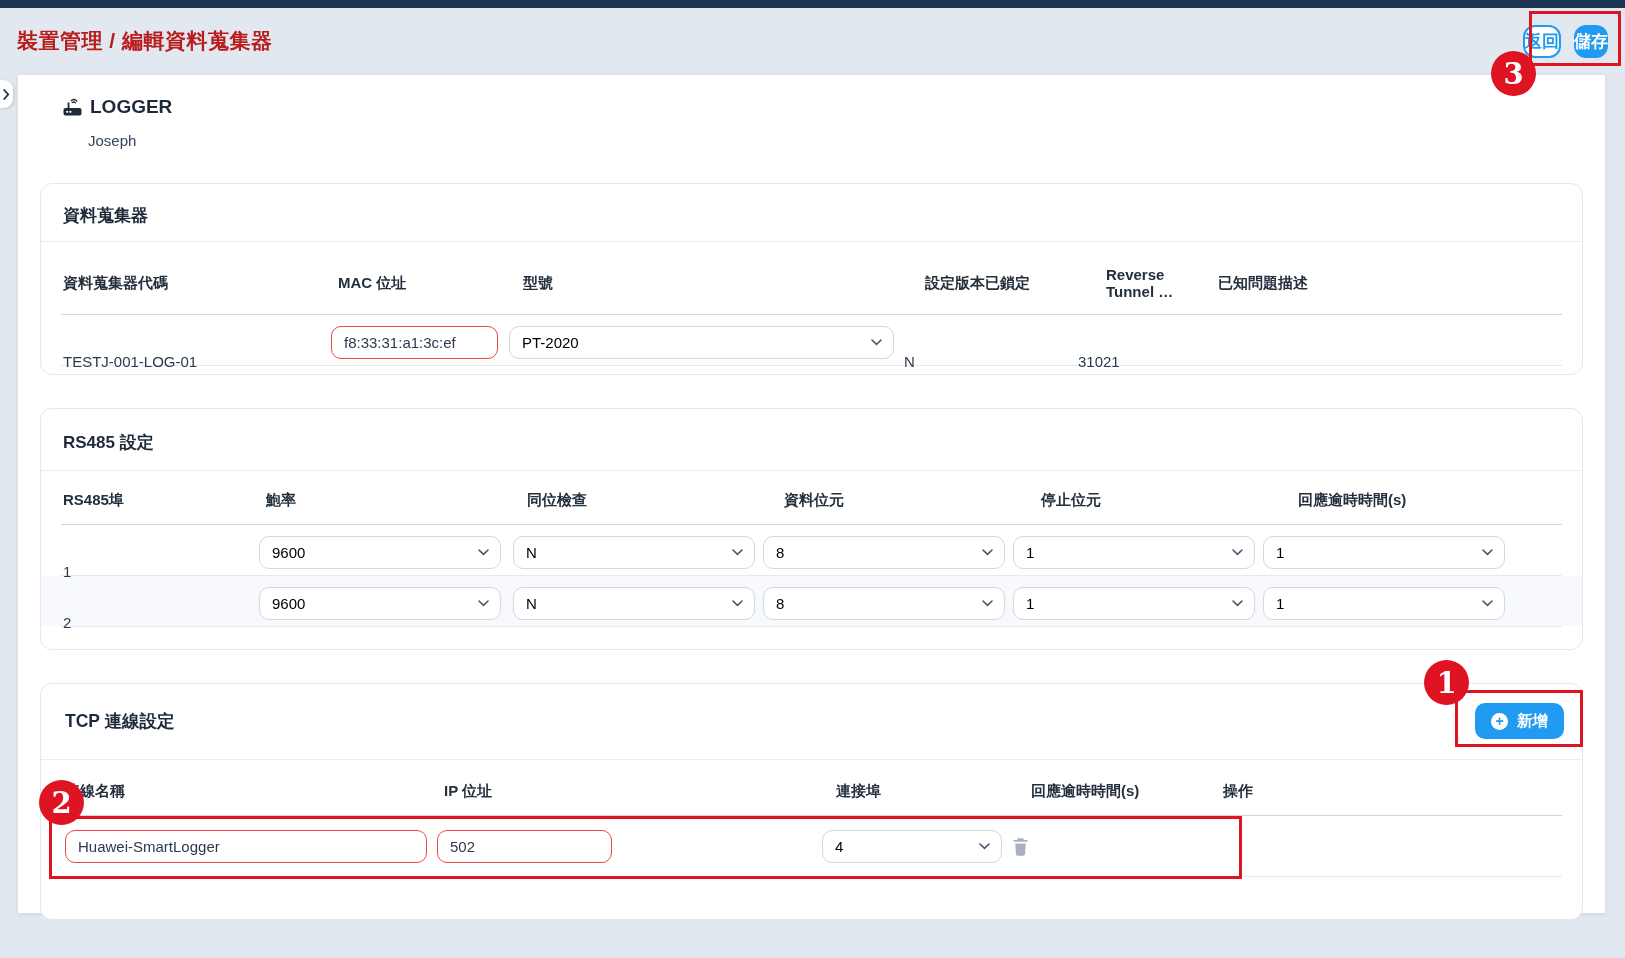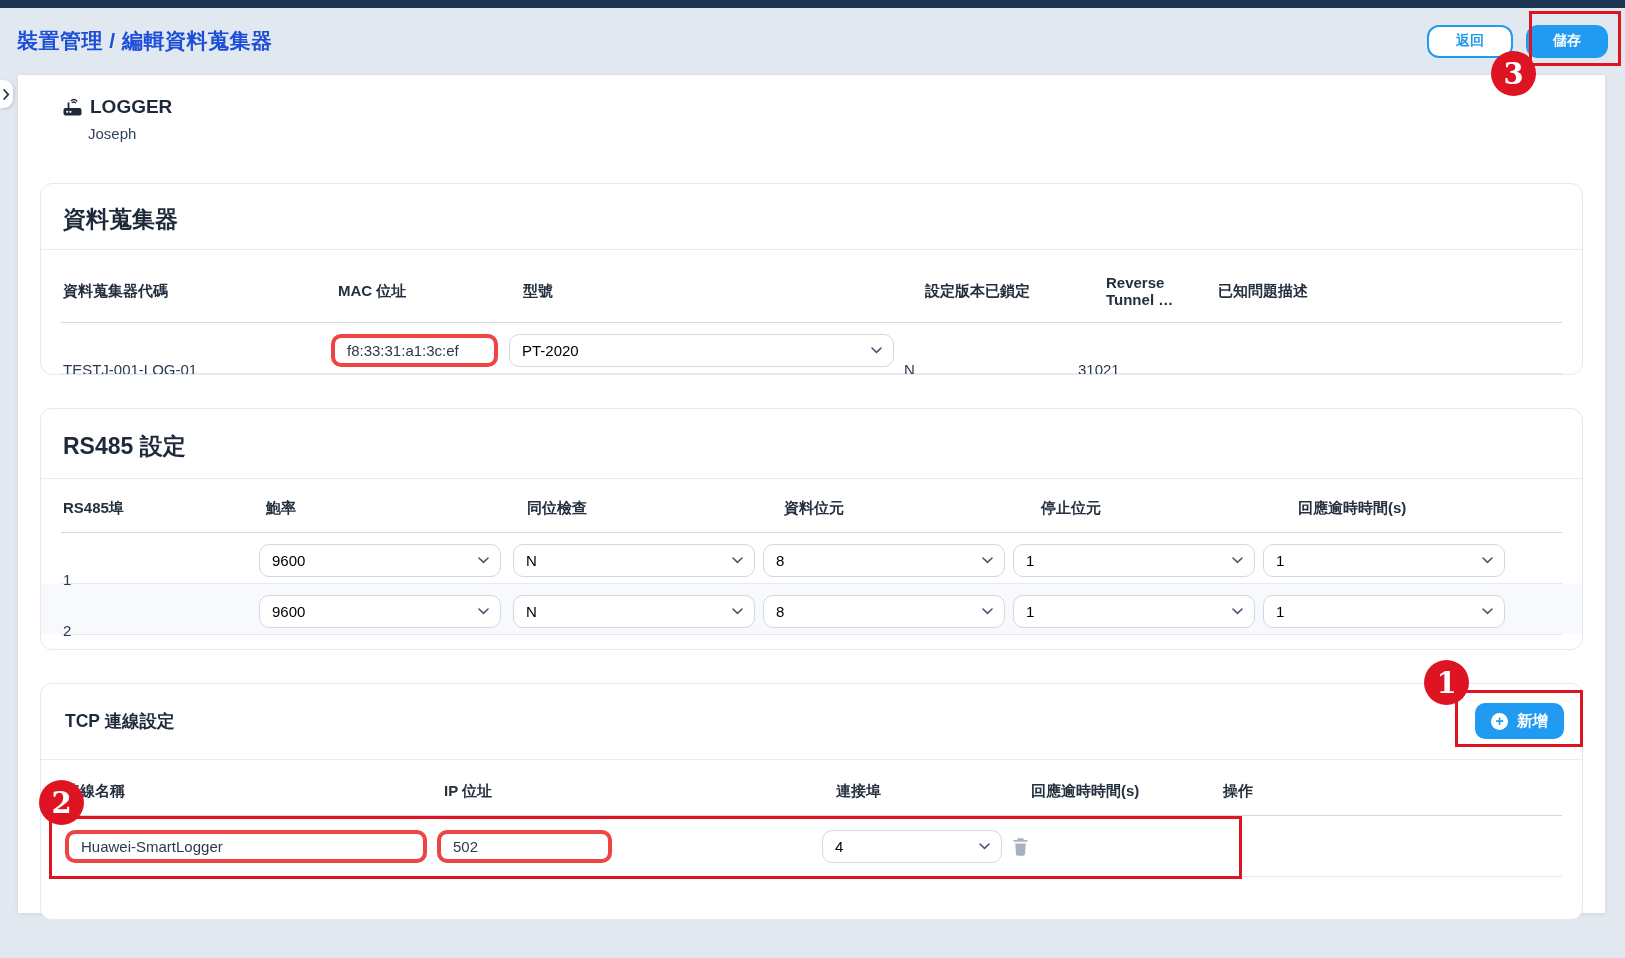--- a/index.html
+++ b/index.html
@@ -9,70 +9,70 @@
     font-family:"Liberation Sans","DejaVu Sans",sans-serif;
     color:#2b3a4d;
   }
   
   .topbar{position:absolute;left:0;top:0;right:0;height:8px;background:#1c3553;}
 
   
   .page-header{position:absolute;left:0;right:0;top:8px;height:66px;
     display:flex;align-items:center;justify-content:space-between;
     padding:0 17px;box-sizing:border-box;}
-  .page-title{font-size:21px;font-weight:bold;color:#1d4ed8;letter-spacing:.5px;}
+  .page-title{font-size:21px;font-weight:bold;color:#b91c1c;letter-spacing:.5px;}
   .hdr-actions{display:flex;gap:13px;}
-  .btn{height:33px;border-radius:12px;font-size:14px;font-weight:bold;
-    padding:0 27px;display:flex;align-items:center;justify-content:center;cursor:pointer;
+  .btn{height:33px;border-radius:12px;font-size:17px;font-weight:bold;
+    padding:0 0;display:flex;align-items:center;justify-content:center;cursor:pointer;
     font-family:Liberation Sans, sans-serif;box-sizing:border-box;}
   .btn-outline{background:#ffffff;border:2px solid #219bf2;color:#219bf2;}
   .btn-solid{background:#219bf2;border:none;color:#ffffff;}
 
   
   .outer-card{position:absolute;left:18px;top:75px;width:1587px;height:838px;
     background:#ffffff;border-radius:0;box-shadow:0 1px 4px rgba(30,41,59,.10);}
 
   
   .collapse-tab{position:absolute;left:0;top:80px;width:13px;height:28px;background:#fff;
     border-radius:0 9px 9px 0;box-shadow:1px 1px 3px rgba(30,41,59,.18);
     display:flex;align-items:center;justify-content:center;cursor:pointer;}
 
   
   .device-head{position:absolute;left:44px;top:21px;}
   .device-title{display:flex;align-items:center;gap:7px;font-size:19px;font-weight:bold;color:#1e2a3a;}
-  .device-owner{margin:7px 0 0 26px;font-size:15px;color:#33445c;}
+  .device-owner{margin:14px 0 0 26px;font-size:15px;color:#33445c;}
 
   
   .card{position:absolute;left:22px;width:1543px;background:#fff;
     border:1px solid #e4e9f0;border-radius:12px;box-sizing:border-box;overflow:hidden;}
   .card1{top:108px;height:192px;}
   .card2{top:333px;height:242px;}
   .card3{top:608px;height:237px;}
-  .card-title{padding:20px 22px 14px;font-size:23px;font-weight:bold;color:#1e2a3a;}
+  .card-title{padding:20px 22px 14px;font-size:17px;font-weight:bold;color:#1e2a3a;}
   .card2 .card-title{padding-top:22px;padding-bottom:16px;}
   .title-divider{height:1px;background:#e9edf3;}
   .divider-strong{height:1px;background:#cfd7e2;margin:0 20px;}
   .divider-light{height:1px;background:#e5eaf1;margin:0 20px;}
 
   .thead,.trow{display:grid;align-items:center;padding:0 22px;box-sizing:border-box;}
   .thead{font-size:15px;font-weight:bold;color:#25303e;gap:7px;}
   .g1{grid-template-columns:268px 178px 395px 174px 105px 1fr;}
   .g2{grid-template-columns:196px 254px 250px 250px 250px 1fr;}
   .g3{grid-template-columns:372px 385px 188px 185px 1fr;padding:0 24px;}
   .thead1{padding-top:24px;padding-bottom:14px;}
   .thead2{padding-top:20px;padding-bottom:14px;}
   .thead3{padding-top:22px;padding-bottom:14px;}
   .trow1{height:50px;}
   .trow2{height:50px;}
   .trow3{height:60px;}
   .zebra{background:#f7f9fc;}
   .cell-text{font-size:15px;color:#2b3a4d;margin-top:38px;}
 
   
-  .inp{height:33px;border:4px solid #ef4444;border-radius:10px;background:#fff;
+  .inp{height:33px;border:1px solid #ef4444;border-radius:10px;background:#fff;
     padding:0 12px;font-size:15px;color:#2b3a4d;box-sizing:border-box;
     font-family:inherit;outline:none;}
   .sel{height:33px;border:1px solid #cfd8e3;border-radius:10px;background:#fff;
     display:flex;align-items:center;justify-content:space-between;
     padding:0 11px 0 12px;font-size:15px;color:#000000;box-sizing:border-box;cursor:pointer;}
   .w-mac{width:167px;} .w-model{width:385px;}
   .w-rs{width:242px;}
   .w-name{width:362px;} .w-ip{width:377px;} .w-port{width:175px;} .w-tout{width:180px;}
 
   

